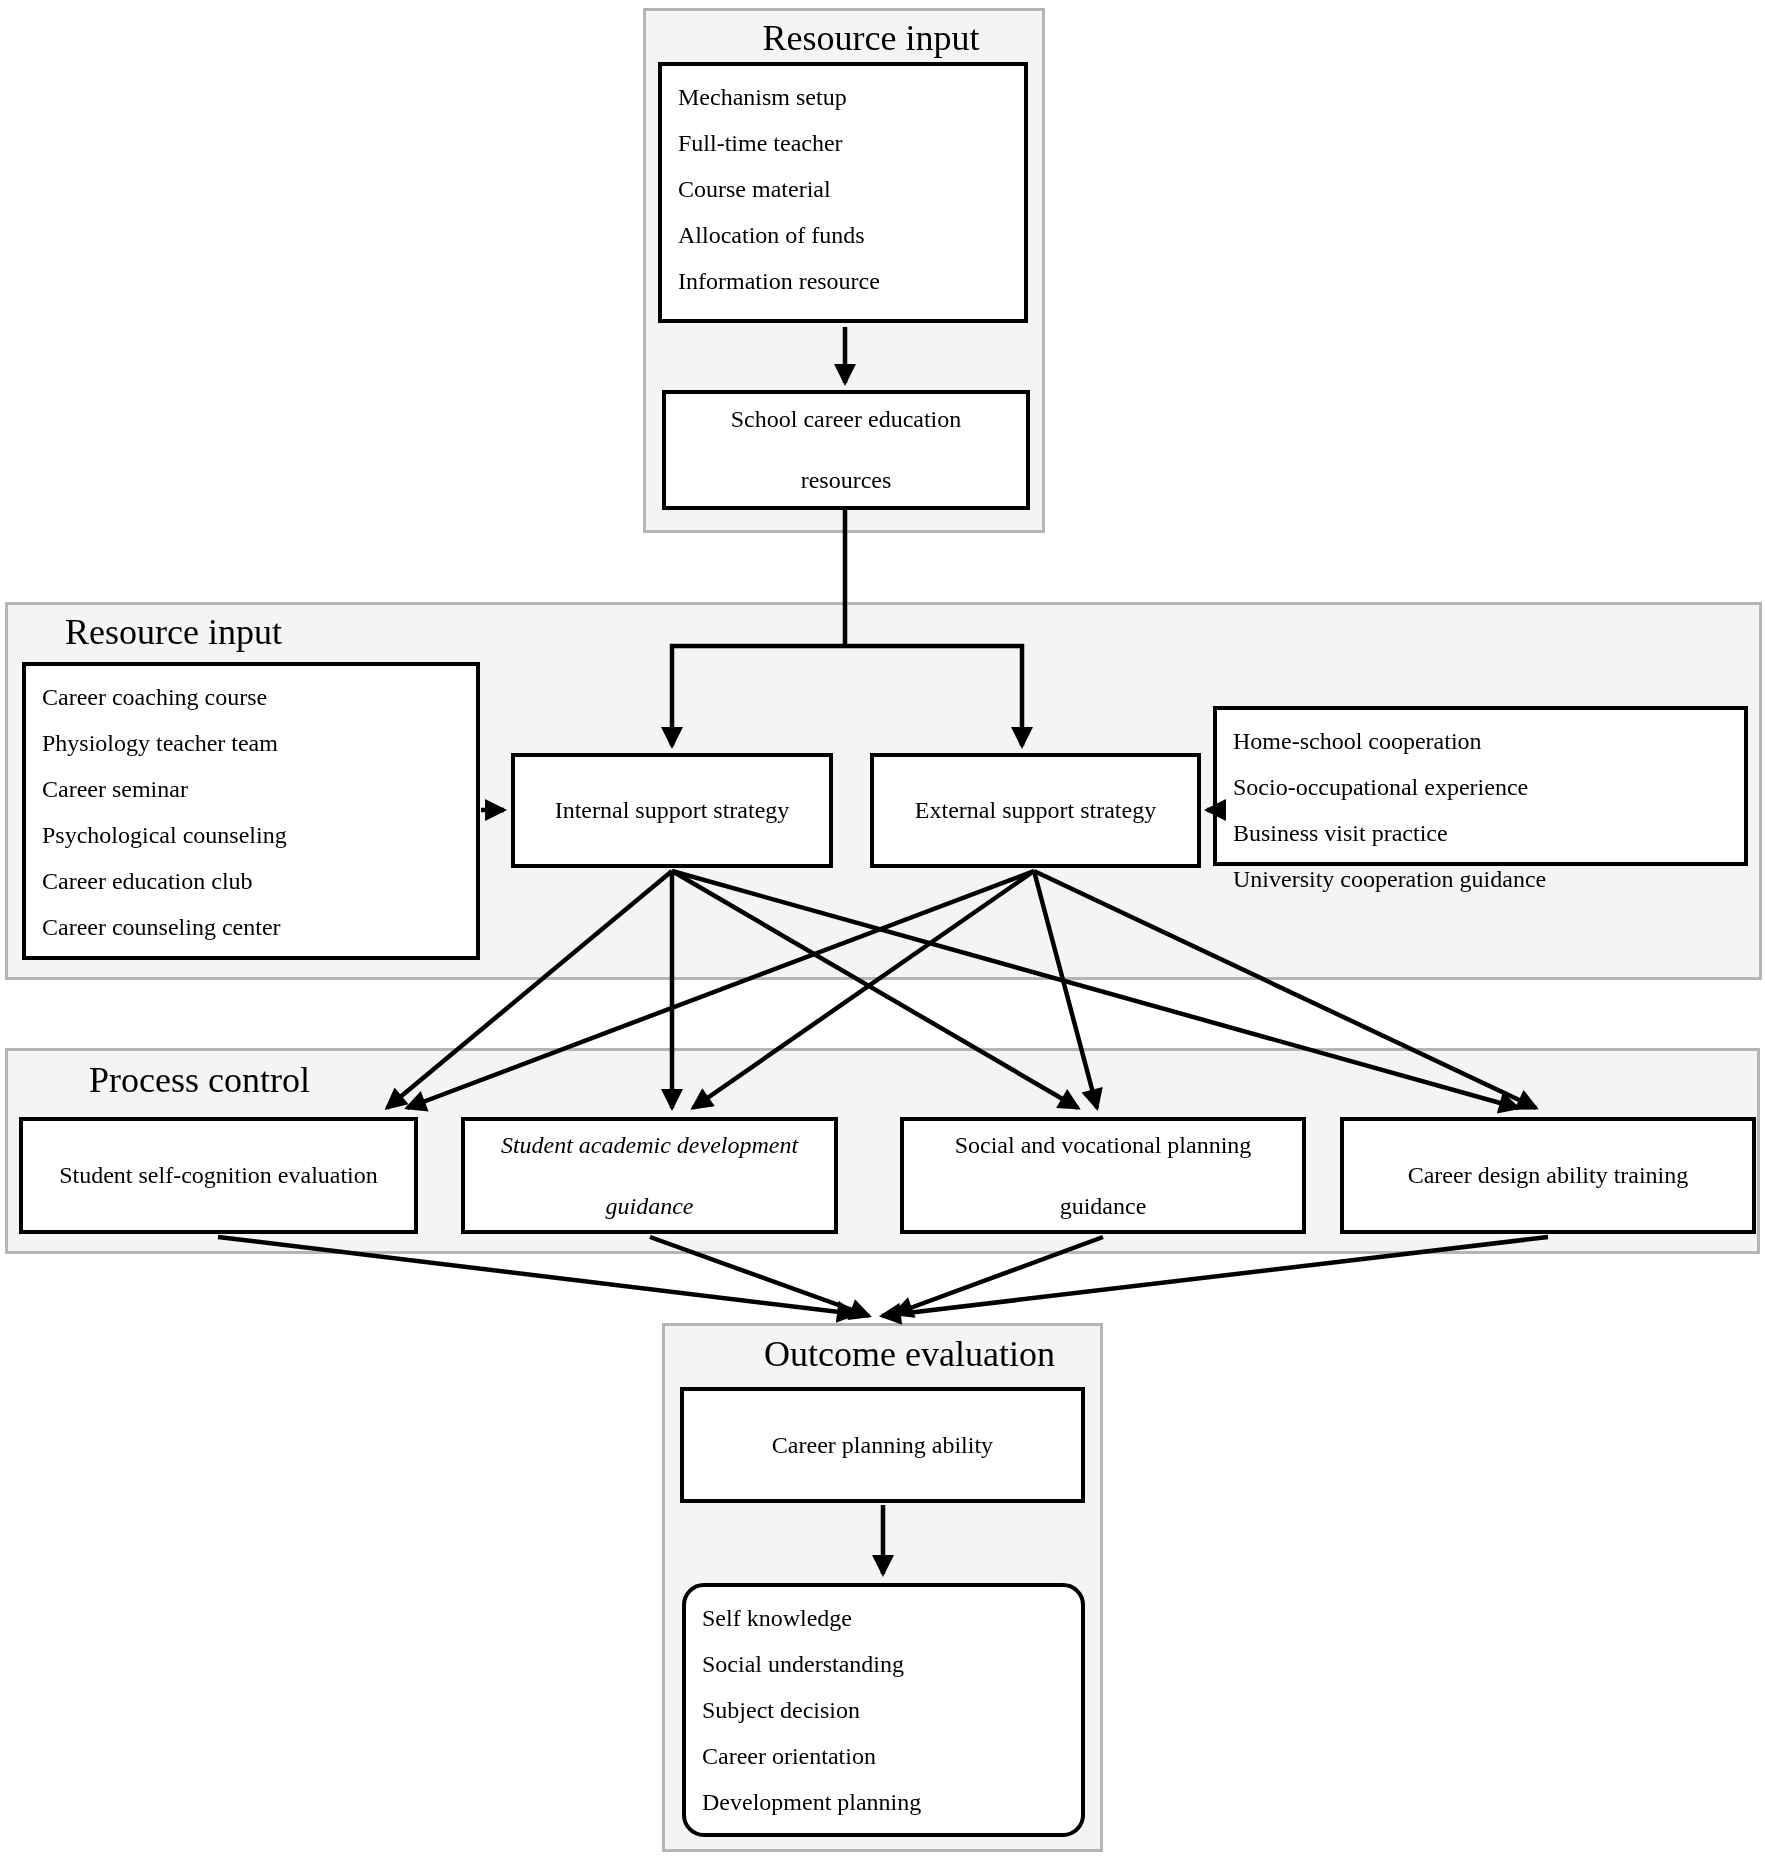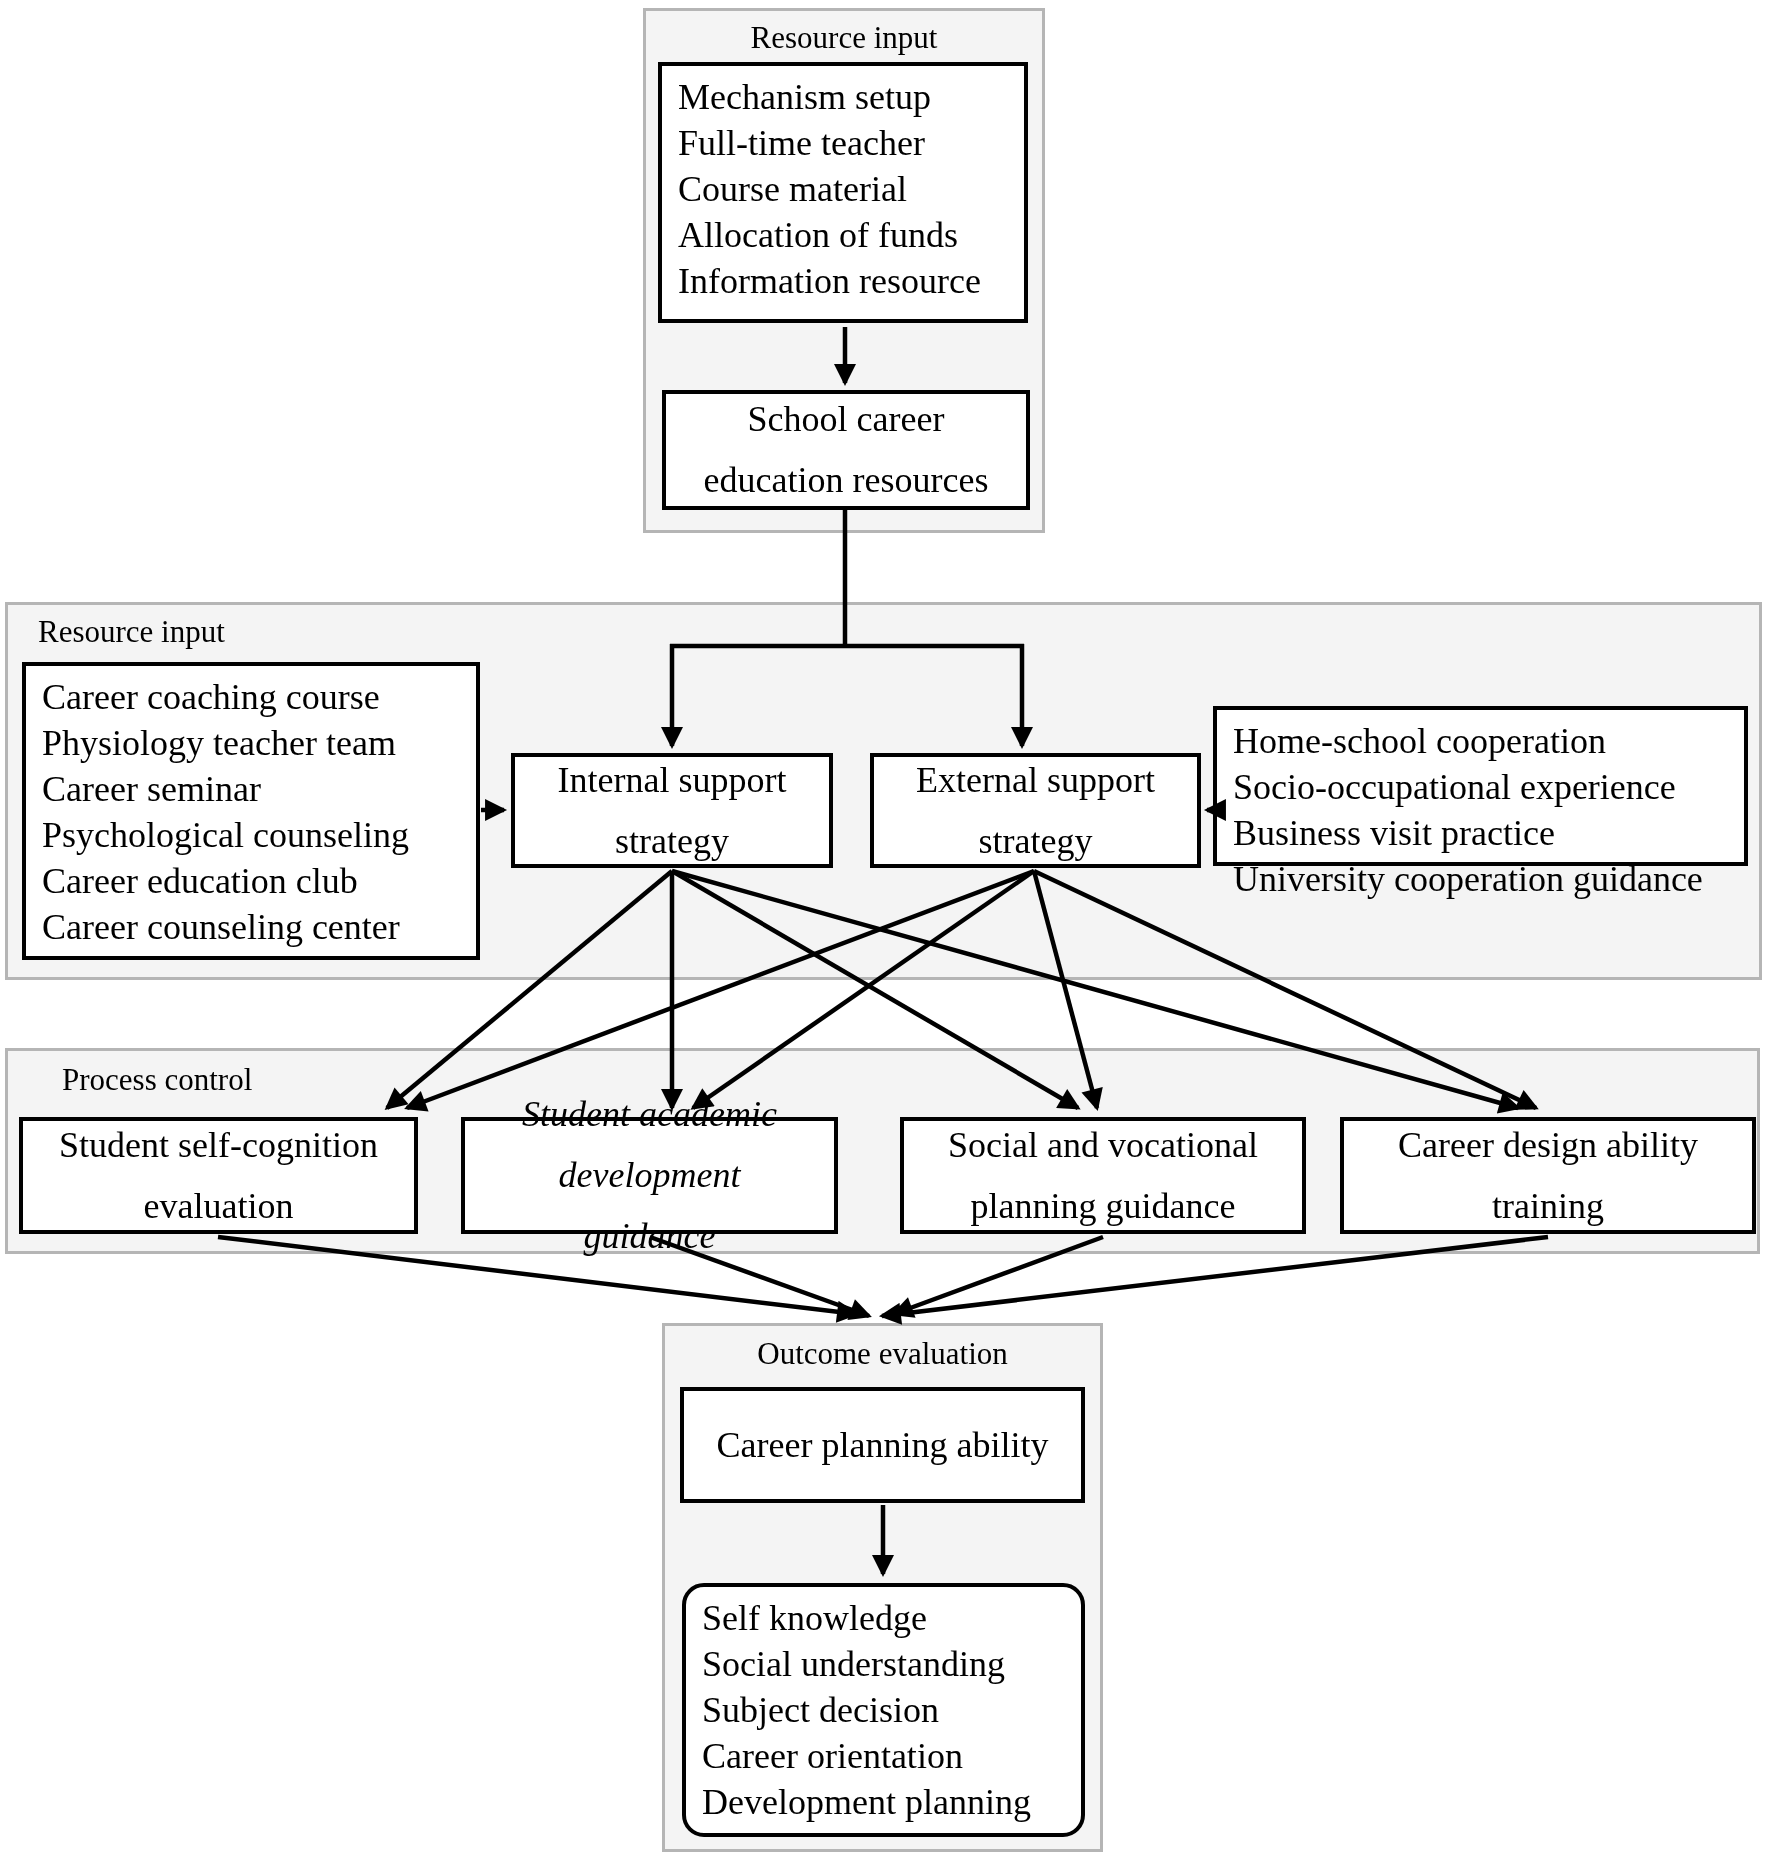--- a/index.html
+++ b/index.html
@@ -17,27 +17,27 @@
     background:var(--canvas-bg);
     font-family:"Liberation Serif","DejaVu Serif",serif;
     color:var(--text-color);
     overflow:hidden;
   }
   .container{
     position:absolute;background:var(--container-fill);
     border:3px solid var(--container-border);box-sizing:border-box;
   }
   .ctitle{
-    position:absolute;font-size:31px;line-height:40px;white-space:nowrap;
+    position:absolute;font-size:36px;line-height:40px;white-space:nowrap;padding-left:27px;
   }
   .ctitle.centered{text-align:center;white-space:normal;}
   .box{
     position:absolute;background:var(--box-fill);
     border:4px solid var(--box-border);box-sizing:border-box;
-    font-size:36px;
+    font-size:24px;
   }
   .box.center{
     display:flex;align-items:center;justify-content:center;
     text-align:center;line-height:61px;
   }
   .box.list{padding:8px 12px 0 16px;line-height:46px;}
   .box.list div{white-space:nowrap;}
   .inner{display:block;}
   svg#wires{position:absolute;left:0;top:0;pointer-events:none;}
   svg#wires line{stroke:var(--line-color);stroke-width:4.5;}

